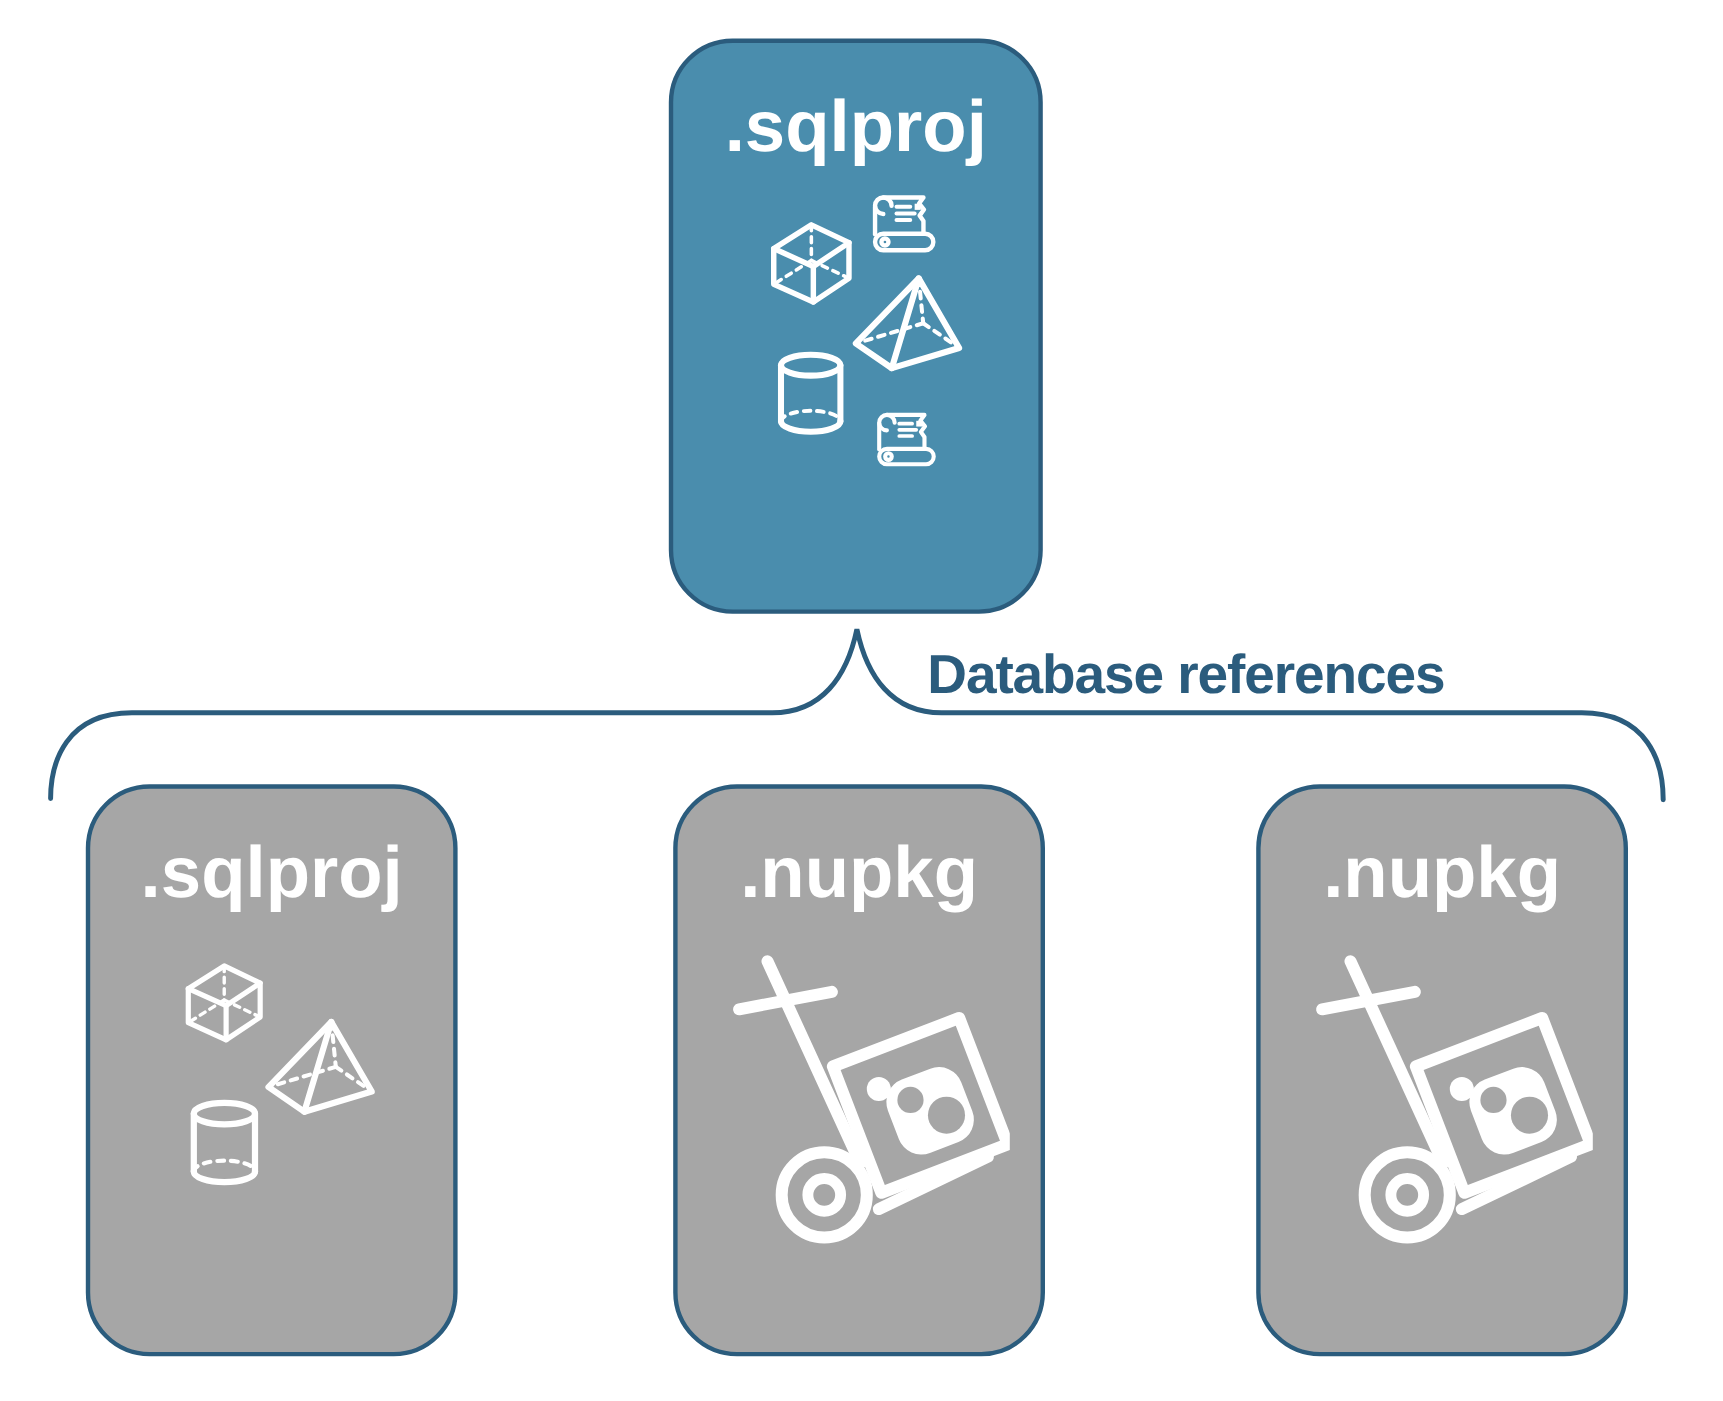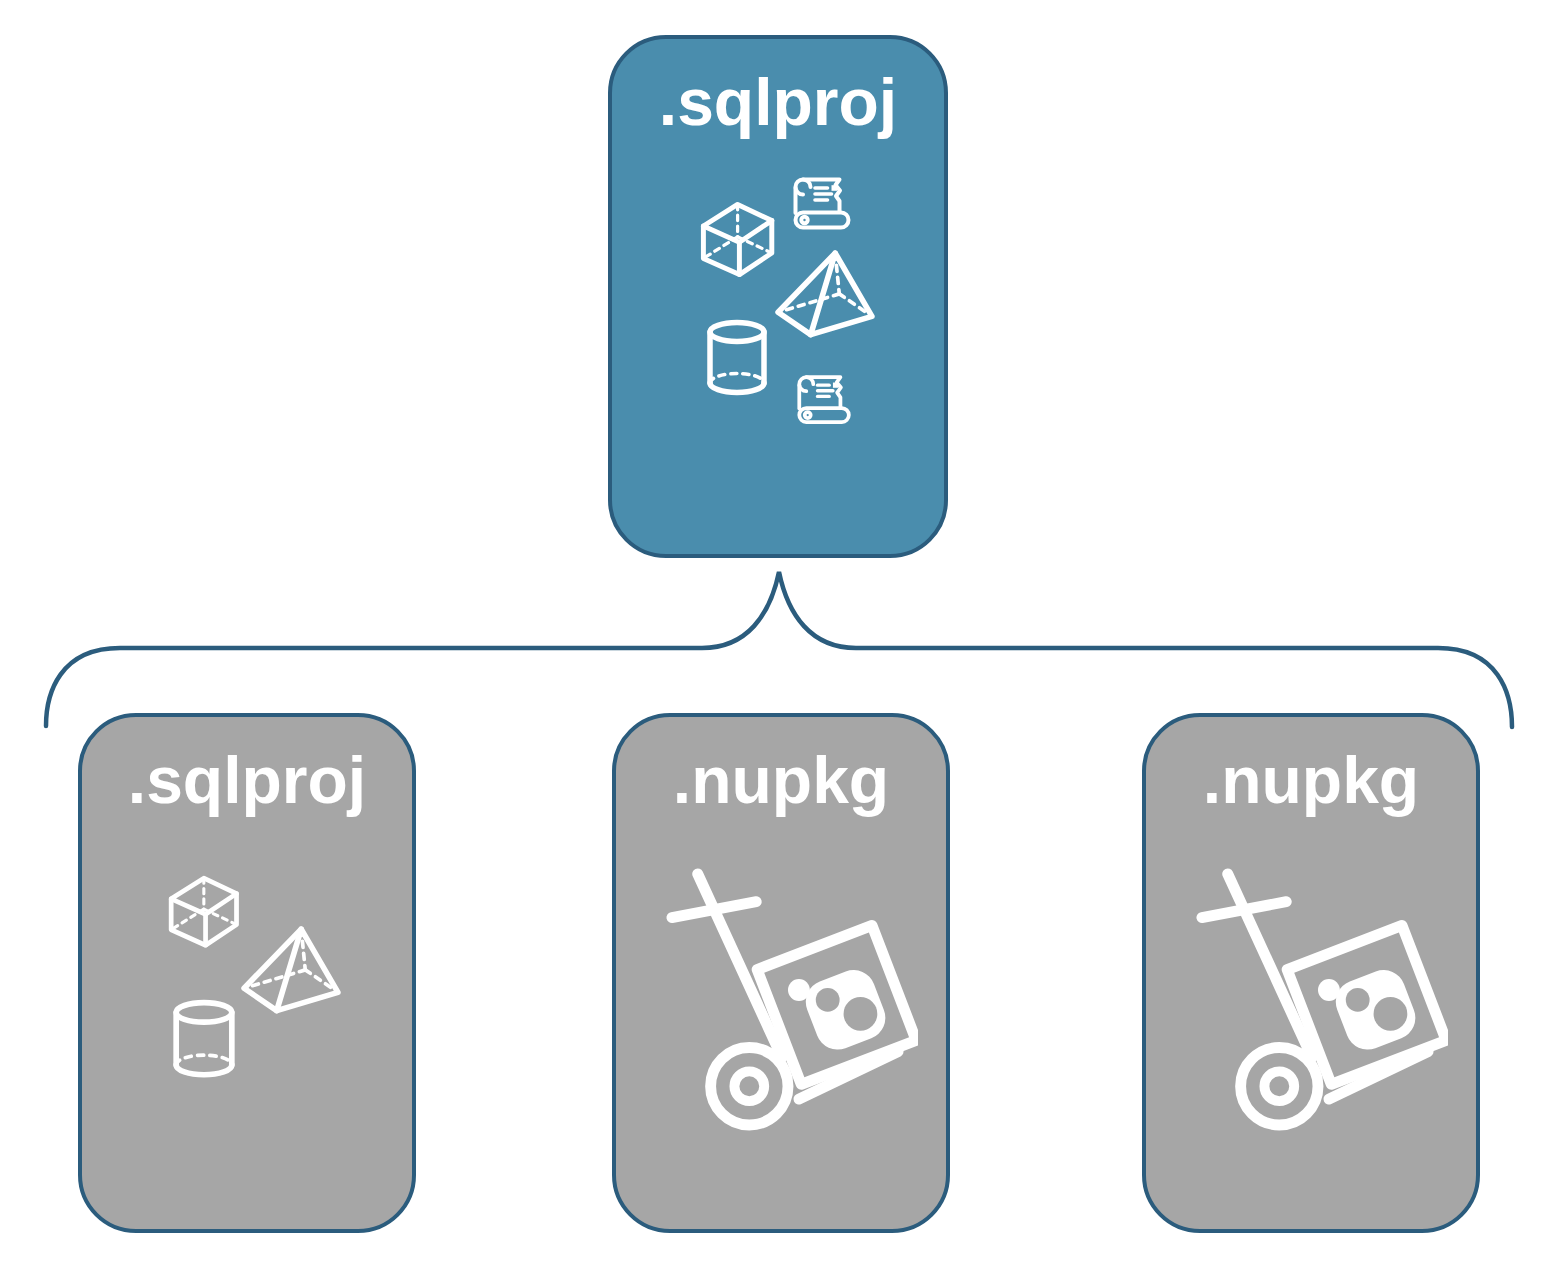--- a/index.html
+++ b/index.html
@@ -7,21 +7,21 @@
   .canvas{position:relative;width:1566px;height:1274px;background:#ffffff;overflow:hidden;}
 
   .node{position:absolute;border:4px solid #2b5c7d;border-radius:58px;box-sizing:border-box;}
   .node.root{left:608px;top:35px;width:340px;height:523px;background:#4a8dad;}
   .node.child{top:713px;width:338px;height:520px;background:#a6a6a6;}
   .node.c1{left:78px;}
   .node.c2{left:612px;}
   .node.c3{left:1142px;}
 
   .node-title{
-    margin-top:30px;text-align:center;color:#ffffff;
+    margin-top:42px;text-align:center;color:#ffffff;
     font-size:66px;font-weight:bold;letter-spacing:0px;line-height:1;
   }
 
   .icon{position:absolute;}
   
   .root .i-scroll1{left:180px;top:136px;width:62px;}
   .root .i-cube{left:86px;top:160px;width:90px;}
   .root .i-pyramid{left:162px;top:210px;width:102px;}
   .root .i-cyl{left:92px;top:280px;width:66px;}
   .root .i-scroll2{left:184px;top:334px;width:58px;}
@@ -108,20 +108,21 @@
         <path d="M 23 25 H 35.5" stroke-width="3.6"></path>
       </g>
       <rect x="39.5" y="10.2" width="5.6" height="5.6" fill="#ffffff"></rect>
     </svg>
   </div>
 
   <svg class="brace" viewBox="0 0 1480 175">
     <path d="M 6 161 C 6 128 20 83 80 83 L 662 83 C 707 83 730 50 739 7 C 748 50 771 83 816 83 L 1398 83 C 1458 83 1472 128 1472 162" fill="none" stroke="#2b5c7d" stroke-width="4.5" stroke-linecap="round"></path>
   </svg>
 
+  <div class="brace-label">Database references</div>
 
   <div class="node child c1">
     <div class="node-title">.sqlproj</div>
 
     <svg class="icon i-cube" viewBox="0 0 100 92">
       <g stroke="#ffffff" stroke-width="5.5" fill="none" stroke-linejoin="round" stroke-linecap="round">
         <path d="M 6 30 L 44 6 L 82 24 L 46 48 Z"></path>
         <path d="M 6 30 L 6 66 L 46 84 L 82 60 L 82 24"></path>
         <path d="M 46 48 L 46 84"></path>
         <g stroke-width="3.6" stroke-dasharray="6 6">

